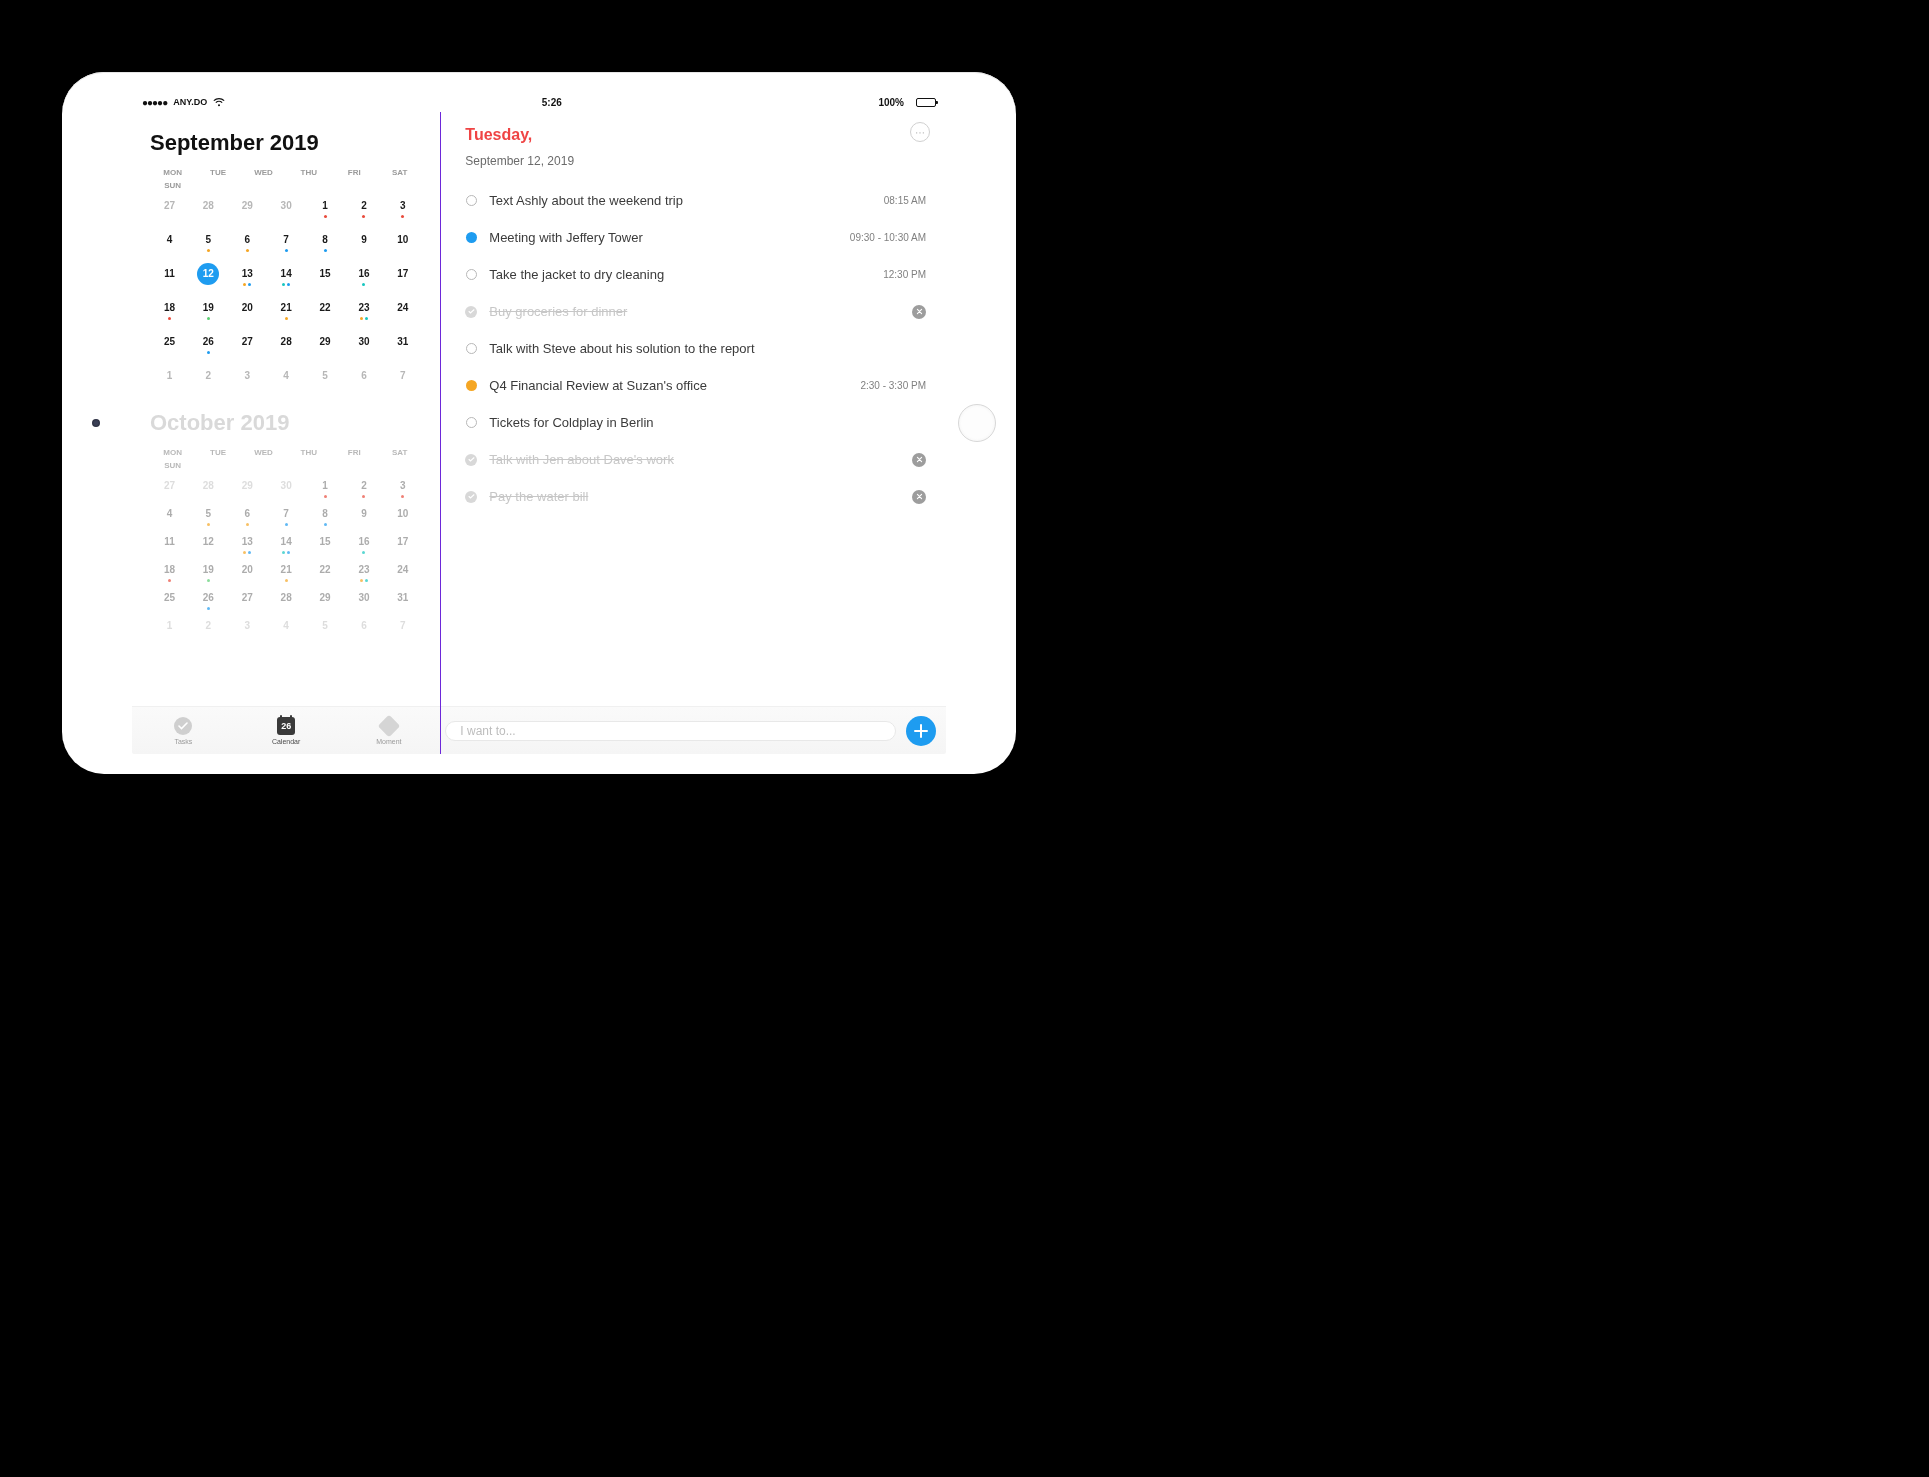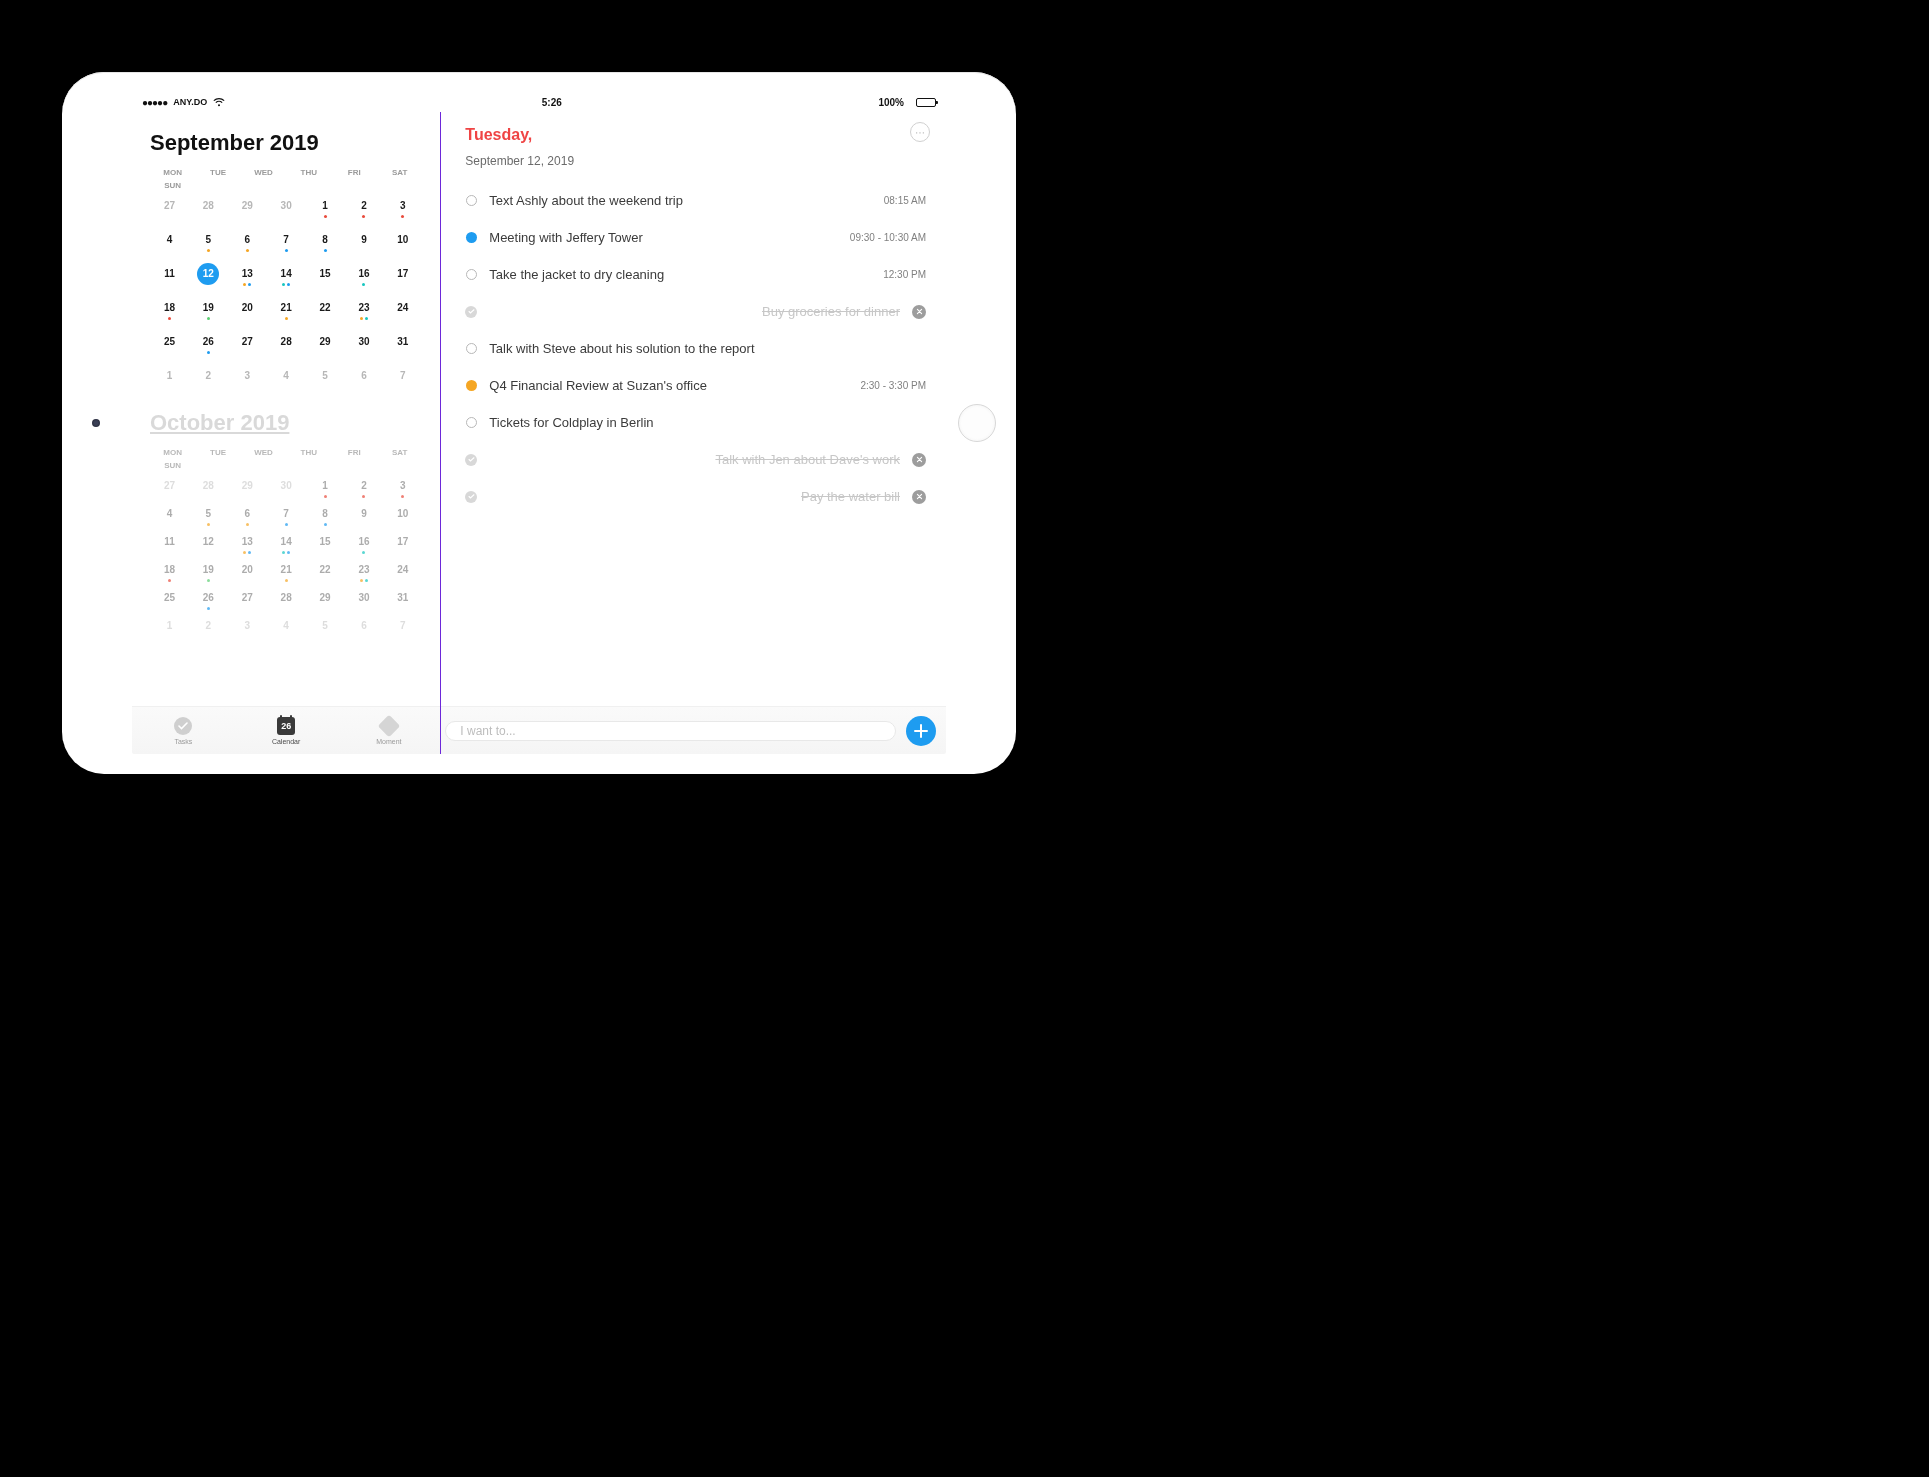--- a/index.html
+++ b/index.html
@@ -99,21 +99,21 @@
   .left-pane {
     width: 38%;
     border-right: 1px solid #6d28d9;
     display:flex;
     flex-direction:column;
     padding: 10px 18px 0 18px;
     overflow:hidden;
     position:relative;
   }
   .month-title { font-size: 22px; font-weight: 800; color:#111; margin: 8px 0 10px 0; }
-  .month-title.faded { color:#c9c9c9; font-weight:700;text-decoration:underline; }
+  .month-title.faded { color:#c9c9c9; font-weight:700; }
   .weekdays { display:grid; grid-template-columns: repeat(6,1fr); font-size:8px; color:#9b9b9b; font-weight:700; text-align:center; margin-bottom:4px;}
   .weekdays div { padding: 2px 0; }
   .month-grid { display:grid; grid-template-columns: repeat(7,1fr); row-gap:4px; }
   .day {
     position:relative;
     height: 30px;
     display:flex;
     flex-direction:column;
     align-items:center;
     justify-content:flex-start;
@@ -211,21 +211,21 @@
   .agenda-item .bullet { width:12px; height:12px; flex-shrink:0; display:flex; align-items:center; justify-content:center;}
   .ring {
     width:11px; height:11px; border:1.5px solid #b8b8b8; border-radius:50%;
   }
   .solid-blue { width:11px; height:11px; border-radius:50%; background:#1E9CF0; }
   .solid-orange { width:11px; height:11px; border-radius:50%; background:#F5A623; }
   .done-check { width:12px; height:12px; border-radius:50%; background:#d8d8d8; display:flex; align-items:center; justify-content:center;}
   .done-check svg { width:7px; height:7px; }
   .agenda-item .title { flex:1; font-size:13px; color:#3b3b3b; }
   .agenda-item .time { font-size:10px; color:#808080; }
-  .agenda-item.completed .title { color:#c7c7c7; text-decoration: line-through; text-align: right; }
+  .agenda-item.completed .title { color:#c7c7c7; text-decoration: line-through; }
   .agenda-item.completed .delete-btn {
     width:14px; height:14px; border-radius:50%; background:#9d9d9d; display:flex; align-items:center; justify-content:center; cursor:pointer;
   }
   .agenda-item.completed .delete-btn svg { width:7px; height:7px; }
 
   .input-bar {
     position:absolute;
     left:0; right:0; bottom:0;
     height:48px;
     display:flex;

